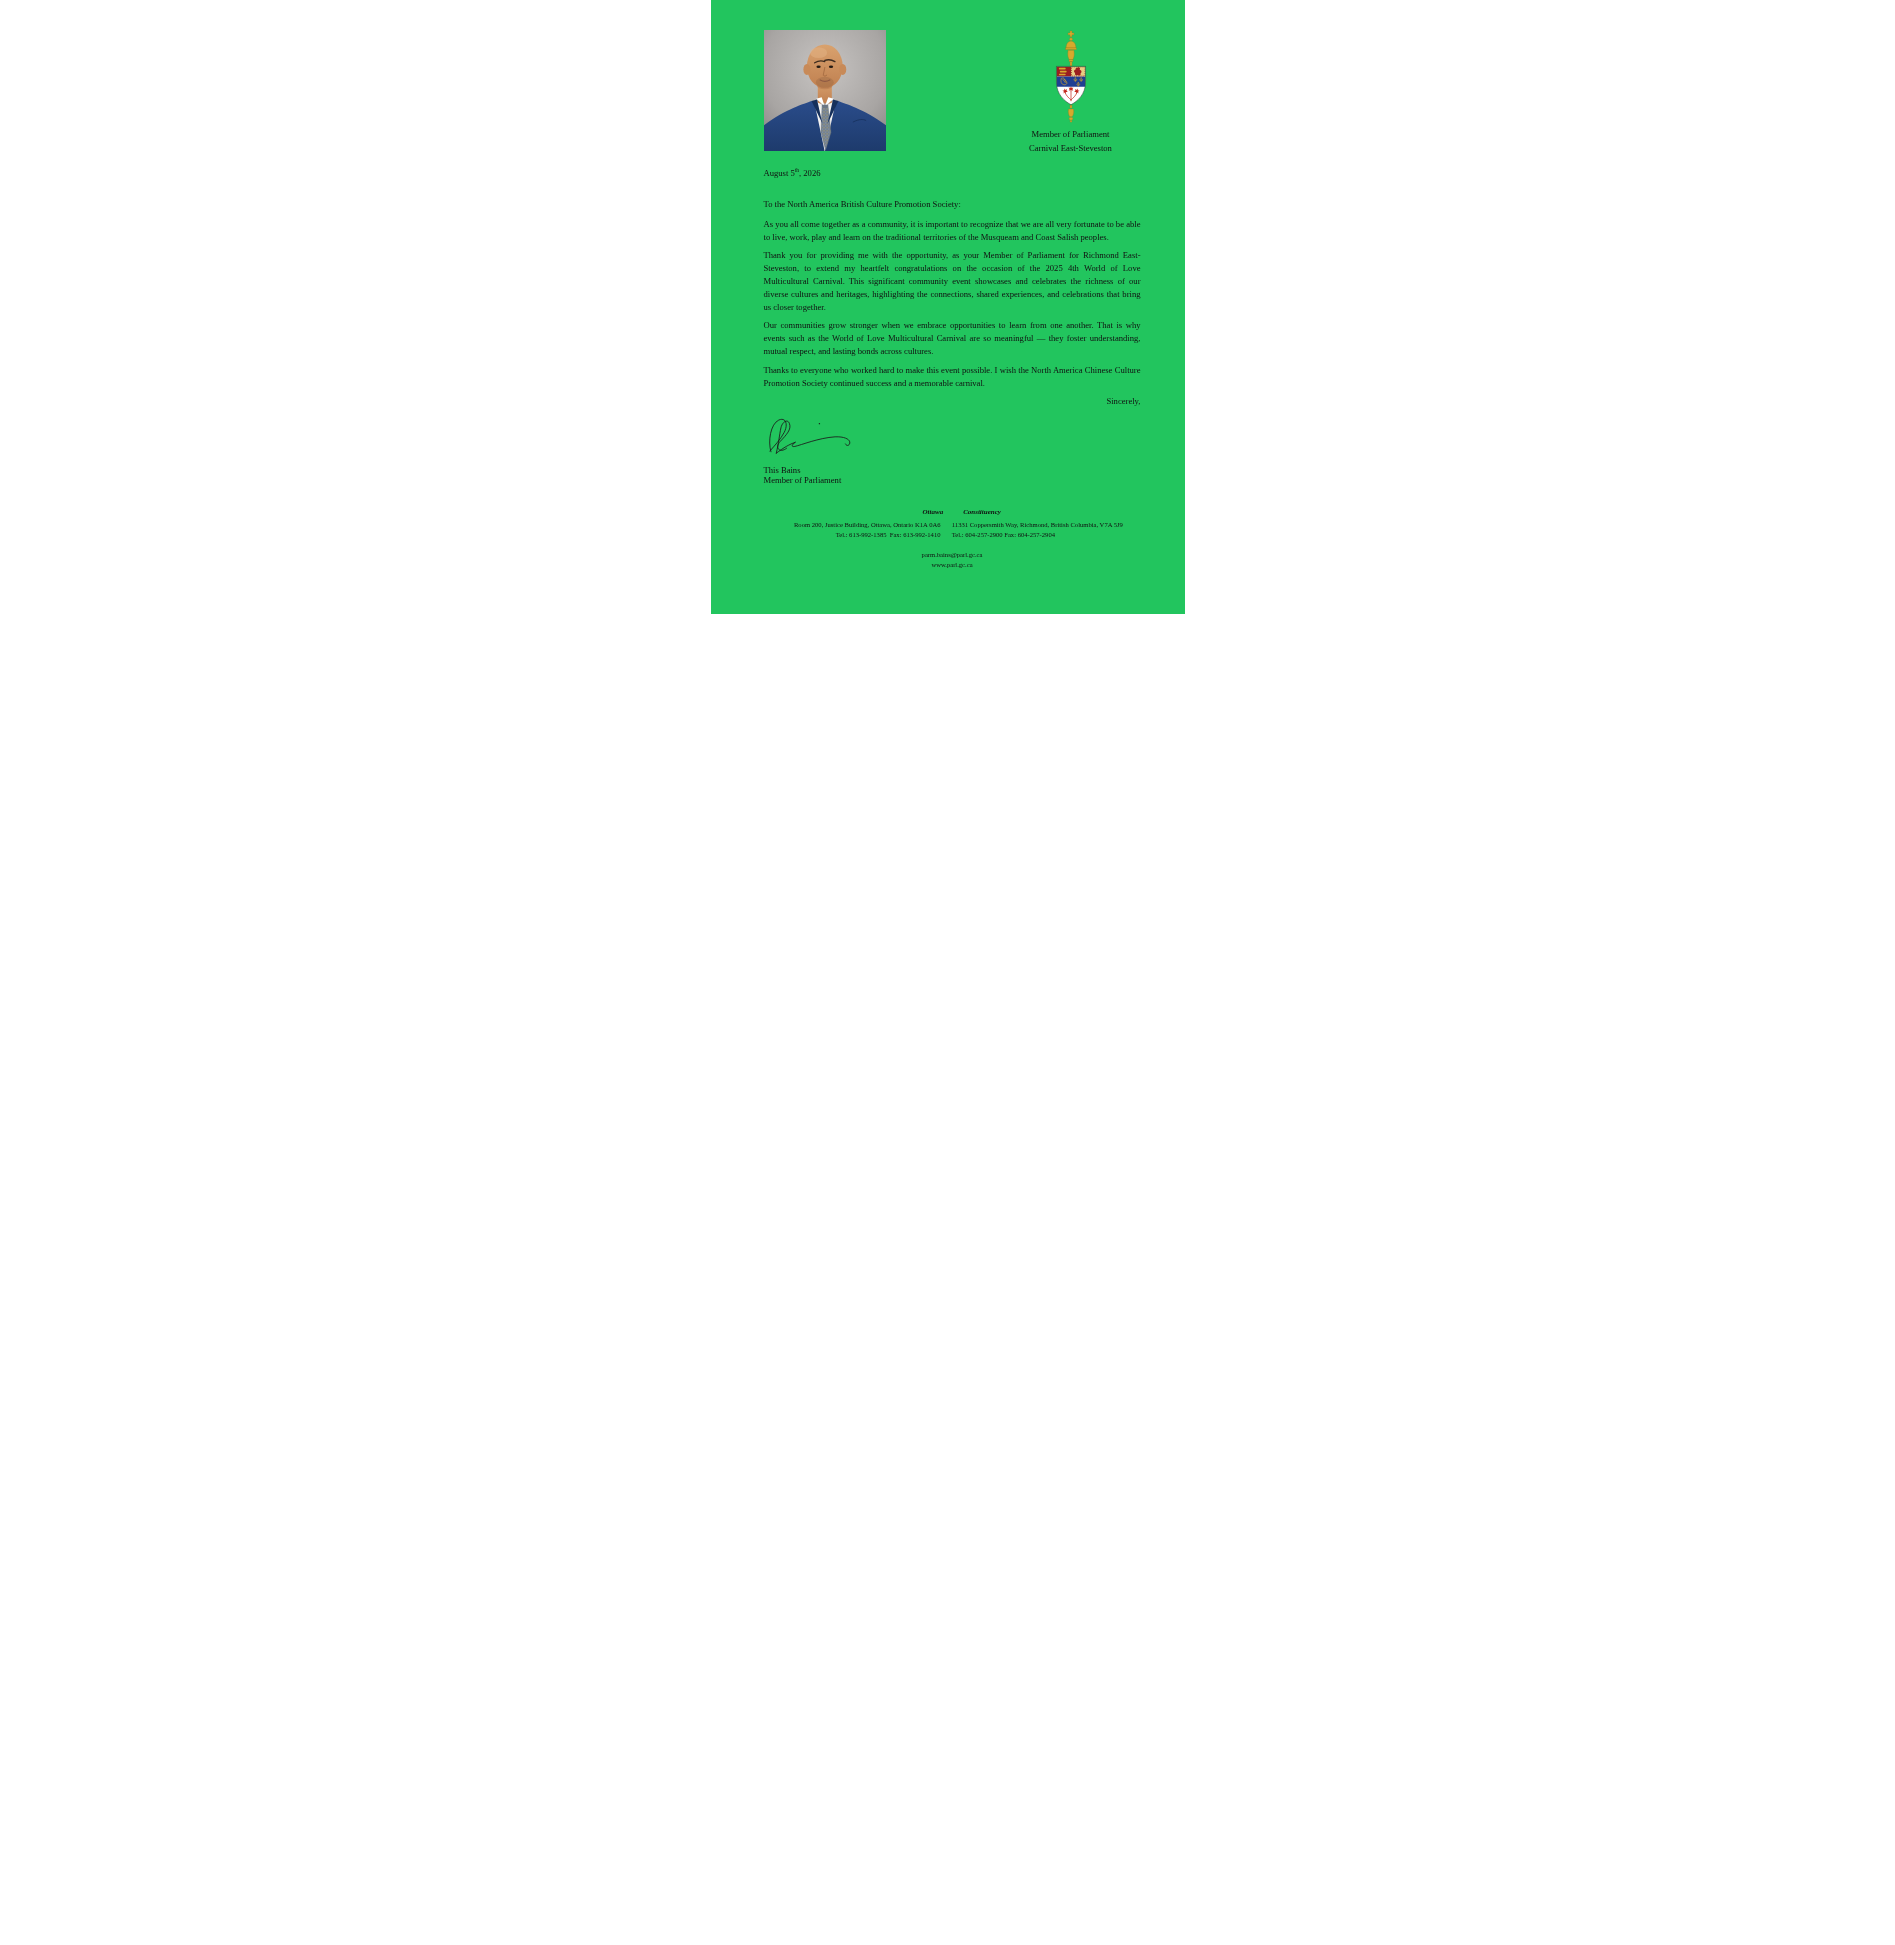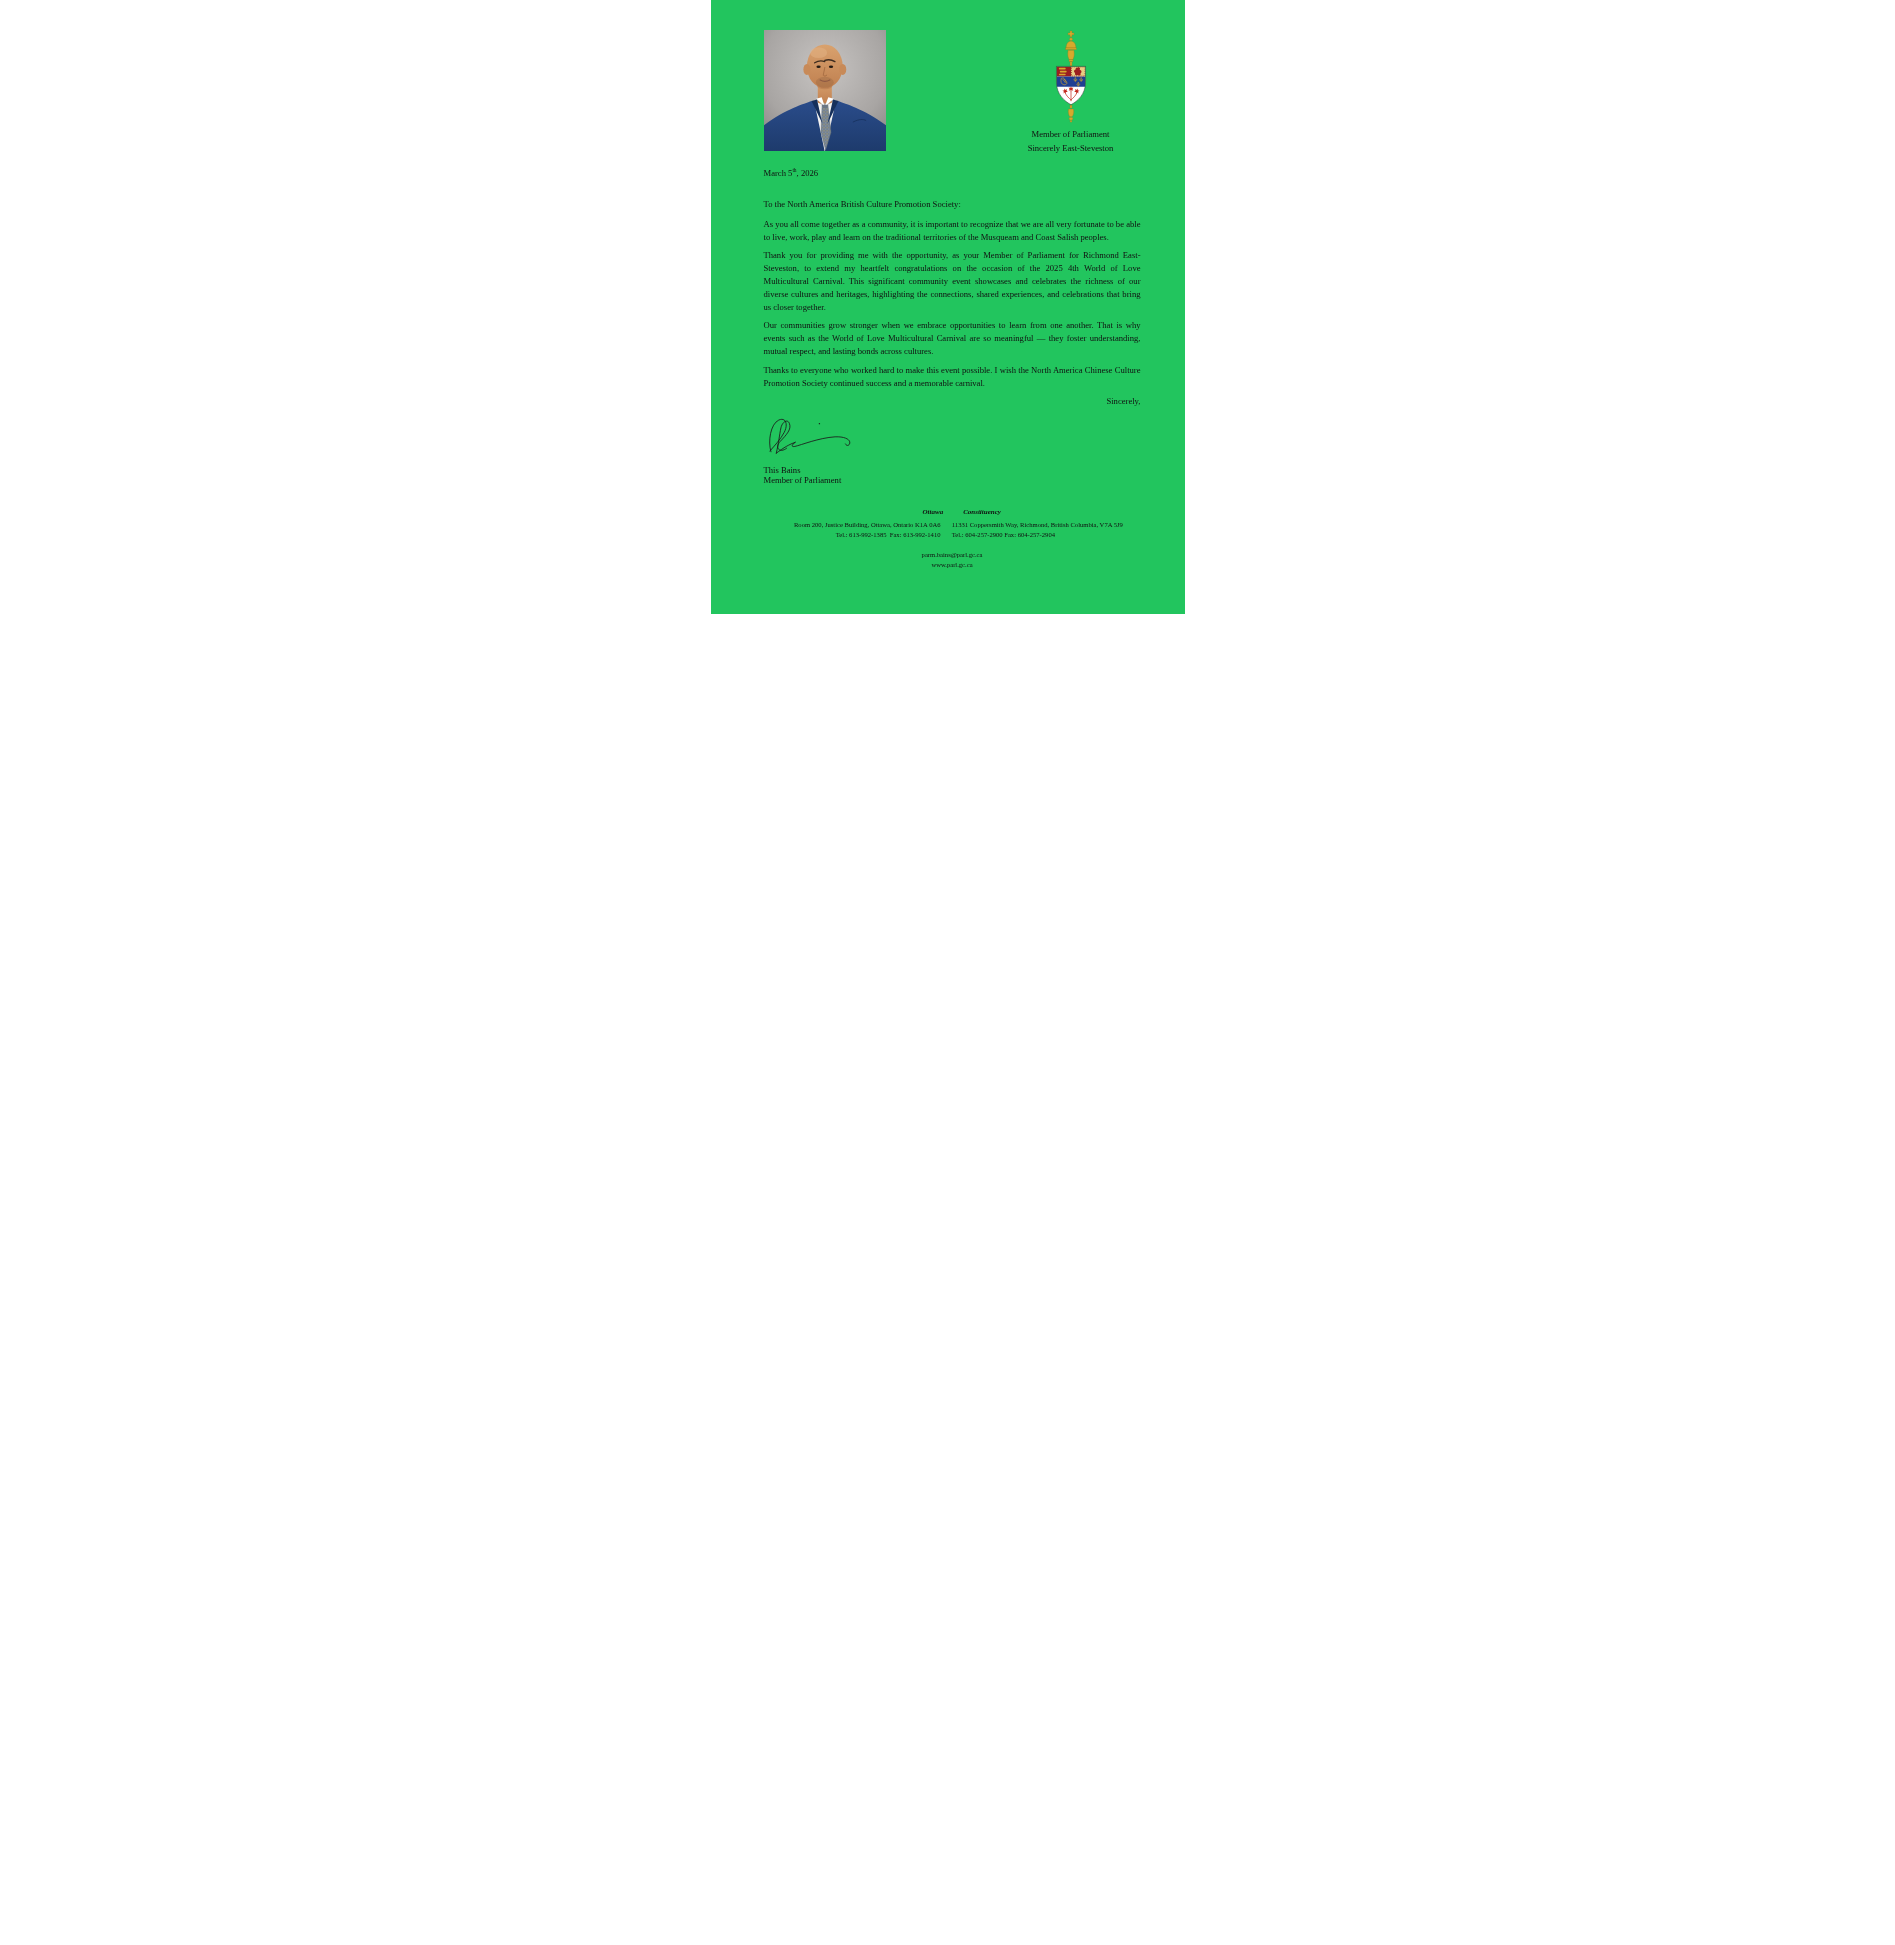--- a/index.html
+++ b/index.html
@@ -187,26 +187,26 @@
 
       <g stroke="var(--crest-gold-dark)" stroke-width="1.5">
         <rect x="66" y="310" width="8" height="12" fill="var(--crest-gold)"></rect>
         <path d="M60,326 C57,340 60,352 66,358 L74,358 C80,352 83,340 80,326 Z" fill="var(--crest-gold)"></path>
         <ellipse cx="70" cy="366" rx="8" ry="6" fill="var(--crest-gold)"></ellipse>
         <circle cx="70" cy="376" r="4" fill="var(--crest-gold)"></circle>
       </g>
     </svg>
     <div class="crest-caption">
       <div class="line1">Member of Parliament</div>
-      <div class="line2">Sincerely East-Steveston</div>
+      <div class="line2">Carnival East-Steveston</div>
     </div>
   </div>
 
   <div class="letter-body">
-    <p class="date"><span>March 5</span><sup>th</sup><span>, 2026</span></p>
+    <p class="date"><span>August 5</span><sup>th</sup><span>, 2026</span></p>
 
     <p class="salutation">To the North America British Culture Promotion Society:</p>
 
     <p class="para">As you all come together as a community, it is important to recognize that we are all very fortunate to be able to live, work, play and learn on the traditional territories of the Musqueam and Coast Salish peoples.</p>
     <p class="para">Thank you for providing me with the opportunity, as your Member of Parliament for Richmond East- Steveston, to extend my heartfelt congratulations on the occasion of the 2025 4th World of Love Multicultural Carnival. This significant community event showcases and celebrates the richness of our diverse cultures and heritages, highlighting the connections, shared experiences, and celebrations that bring us closer together.</p>
     <p class="para">Our communities grow stronger when we embrace opportunities to learn from one another. That is why events such as the World of Love Multicultural Carnival are so meaningful — they foster understanding, mutual respect, and lasting bonds across cultures.</p>
     <p class="para">Thanks to everyone who worked hard to make this event possible. I wish the North America Chinese Culture Promotion Society continued success and a memorable carnival.</p>
 
     <p class="closing">Sincerely,</p>
 

